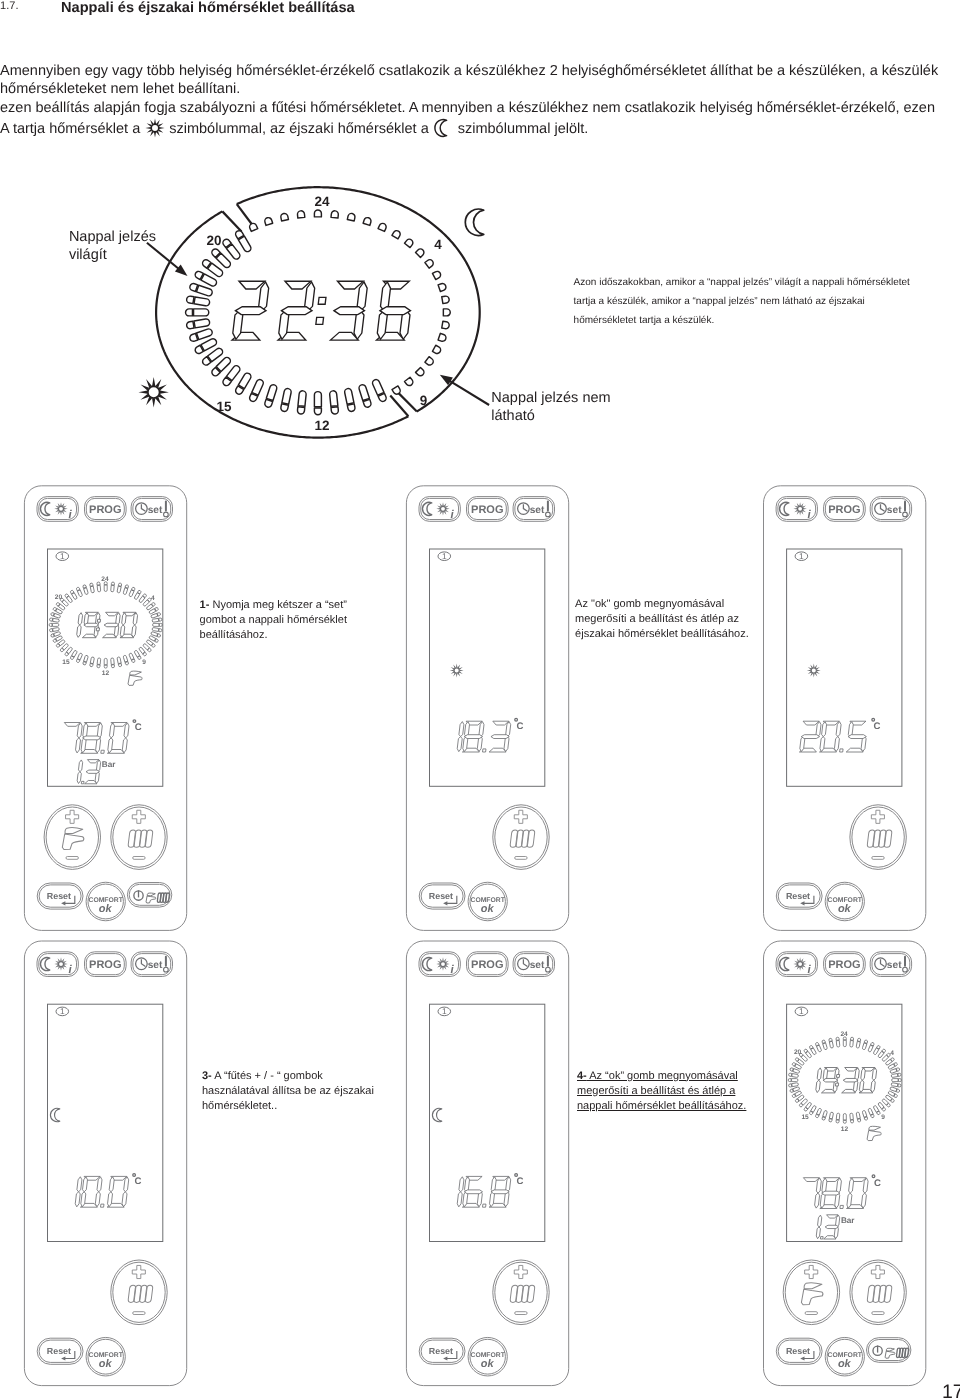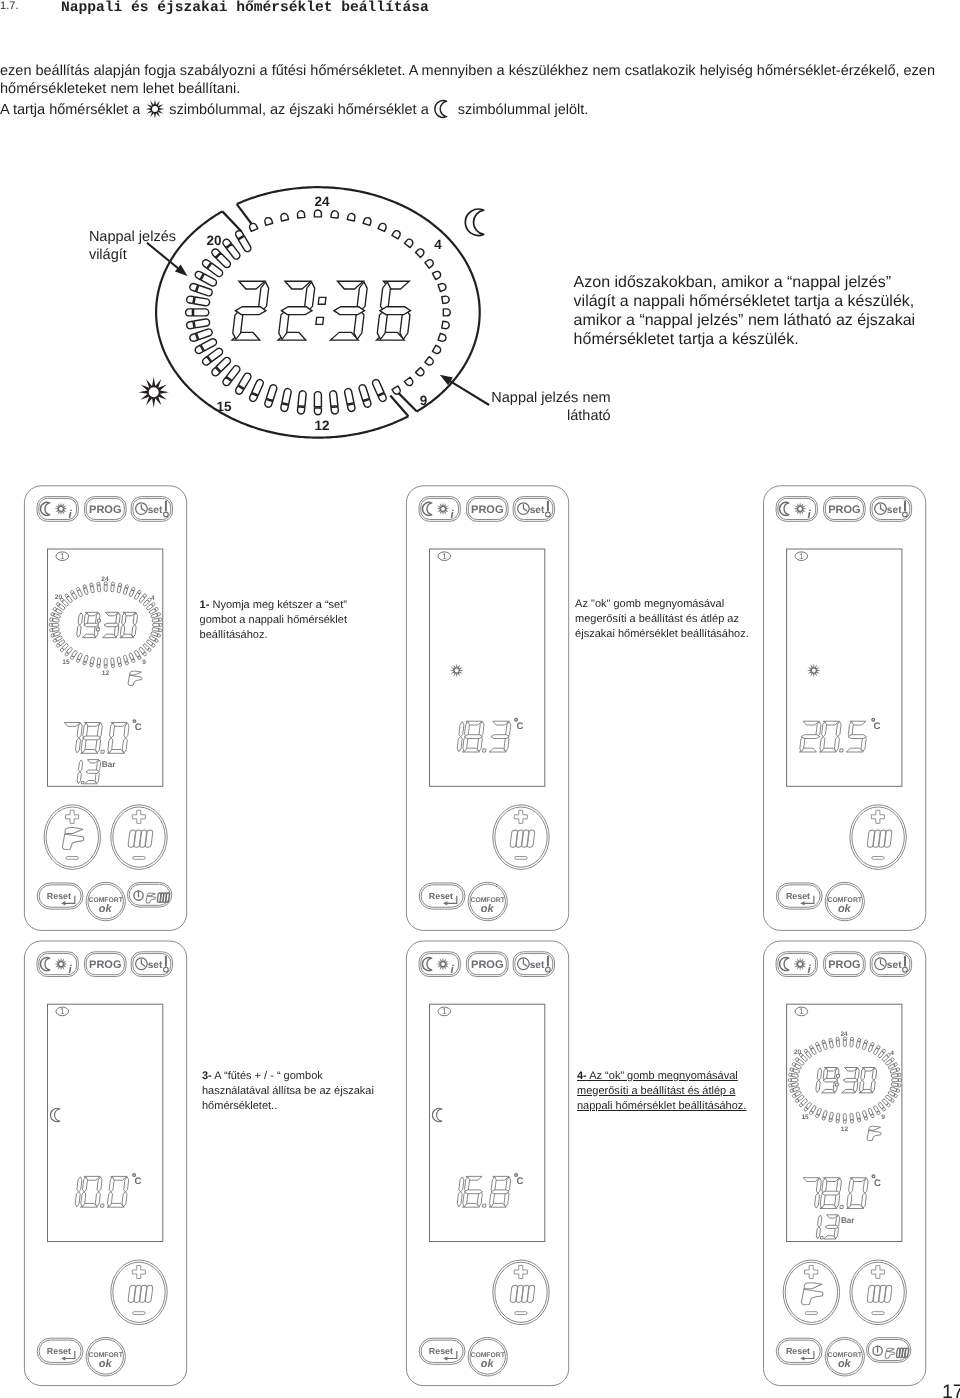--- a/index.html
+++ b/index.html
@@ -2,51 +2,52 @@
 <html><head>
 <meta charset="utf-8">
 <style>
   html,body{margin:0;padding:0;background:#fff;}
   body{width:960px;height:1398px;position:relative;overflow:hidden;
        font-family:"Liberation Sans",sans-serif;color:#231f20;
        -webkit-font-smoothing:antialiased;text-rendering:geometricPrecision;}
   .abs{position:absolute;}
   
   #sec-num{left:0px;top:0px;font-size:11px;font-weight:normal;letter-spacing:0.1px;}
-  #sec-title{left:61px;top:0px;font-size:14.6px;font-weight:bold;font-family:Liberation Mono, monospace;}
+  #sec-title{left:61px;top:0px;font-size:14.6px;font-weight:bold;}
   
   #intro{left:0px;top:61.5px;width:958px;font-size:14.5px;line-height:18.85px;}
   #intro .ln{white-space:nowrap;}
   .inlineicon{display:inline-block;vertical-align:-5px;margin:0 4px 0 5px;}
   
-  #dia-para{left:573.6px;top:274.3px;width:352px;font-size:16px;line-height:18.8px;}
+  #dia-para{left:573.6px;top:274.3px;width:352px;font-size:10px;line-height:18.8px;}
   
   .callout{font-size:14.5px;line-height:18.9px;}
-  #cal-left{left:68.9px;top:227.5px;margin-left:20px;}
-  #cal-right{left:491.3px;top:388.5px;text-align:right;}
+  #cal-left{left:68.9px;top:227.5px;}
+  #cal-right{left:491.3px;top:388.5px;}
   
   .step{font-size:11px;line-height:15px;}
   .step b{font-weight:bold;}
   #step1{left:199.6px;top:597.5px;width:175px;}
   #step2{left:575.1px;top:596.8px;width:186px;}
   #step3{left:202px;top:1069.1px;width:178px;}
   #step4{left:577.0px;top:1068.6px;width:188.4px;text-decoration:underline;}
   
   #pageno{left:942px;top:1381px;font-size:19.5px;}
   svg{display:block;overflow:visible;}
 </style>
 </head>
 <body>
 
 <div class="abs" id="sec-num">1.7.</div>
 <div class="abs" id="sec-title">Nappali és éjszakai hőmérséklet beállítása</div>
 
 <div class="abs" id="intro">
+  <div class="ln">Amennyiben egy vagy több helyiség hőmérséklet-érzékelő csatlakozik a készülékhez 2 helyiséghőmérsékletet állíthat be a készüléken, a készülék</div>
+  <div class="ln">hőmérsékleteket nem lehet beállítani.</div>
   <div class="ln">ezen beállítás alapján fogja szabályozni a fűtési hőmérsékletet. A mennyiben a készülékhez nem csatlakozik helyiség hőmérséklet-érzékelő, ezen</div>
-  <div class="ln">hőmérsékleteket nem lehet beállítani.</div>
   <div class="ln"><span>A tartja hőmérséklet a</span><span class="inlineicon" id="icon-sun-inline"><svg width="20" height="20" viewBox="0 0 20 20">
           <path d="M8.95 5.92L10.00 0.40L11.05 5.92ZM11.13 5.95L14.80 1.69L12.94 6.99ZM13.01 7.06L18.31 5.20L14.05 8.87ZM14.08 8.95L19.60 10.00L14.08 11.05ZM14.05 11.13L18.31 14.80L13.01 12.94ZM12.94 13.01L14.80 18.31L11.13 14.05ZM11.05 14.08L10.00 19.60L8.95 14.08ZM8.87 14.05L5.20 18.31L7.06 13.01ZM6.99 12.94L1.69 14.80L5.95 11.13ZM5.92 11.05L0.40 10.00L5.92 8.95ZM5.95 8.87L1.69 5.20L6.99 7.06ZM7.06 6.99L5.20 1.69L8.87 5.95Z" fill="#231f20"></path>
           <circle cx="10" cy="10" r="3.7" fill="none" stroke="#231f20" stroke-width="1.45"></circle>
         </svg></span><span>szimbólummal, az éjszaki hőmérséklet a</span><span class="inlineicon" id="icon-moon-inline"><svg width="20" height="20" viewBox="0 0 20 20">
           <path d="M12.67 2.30A8.4 8.4 0 1 0 12.67 17.70A7.812000000000001 7.812000000000001 0 0 1 12.67 2.30Z" fill="none" stroke="#231f20" stroke-width="1.45" stroke-linejoin="round"></path>
         </svg></span><span>szimbólummal jelölt.</span></div>
 </div>
 
 <div class="abs" id="bigdial" style="left:0px;top:160px;width:560px;height:300px;">
     <svg width="560" height="300" viewBox="0 0 560 300">

